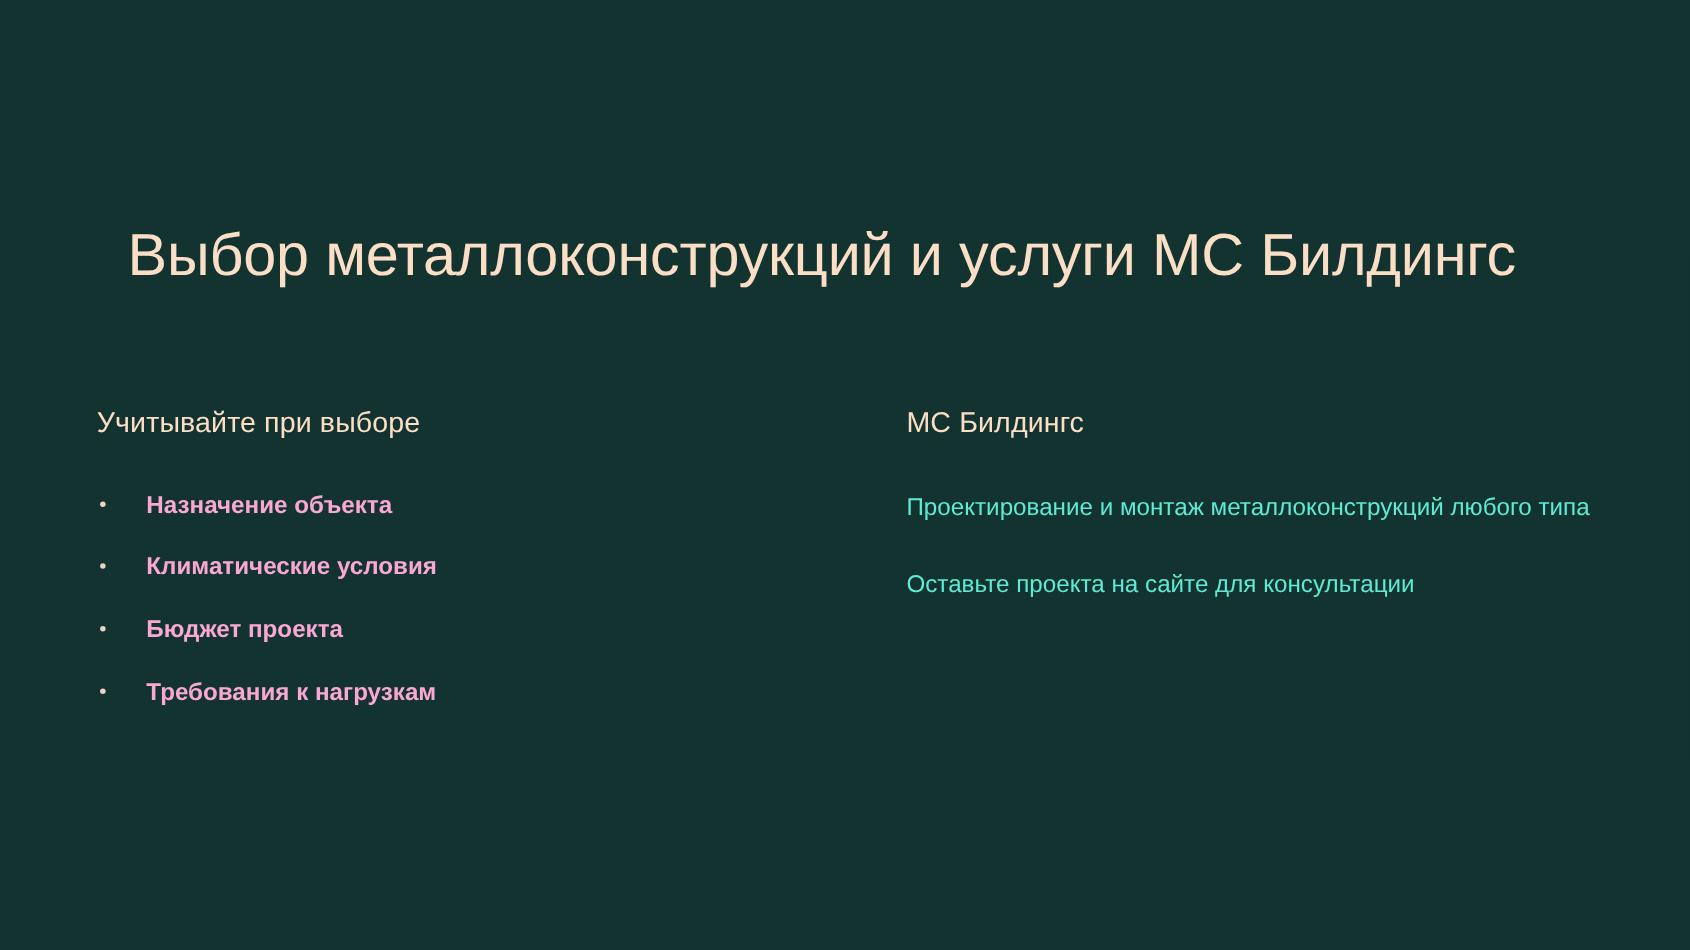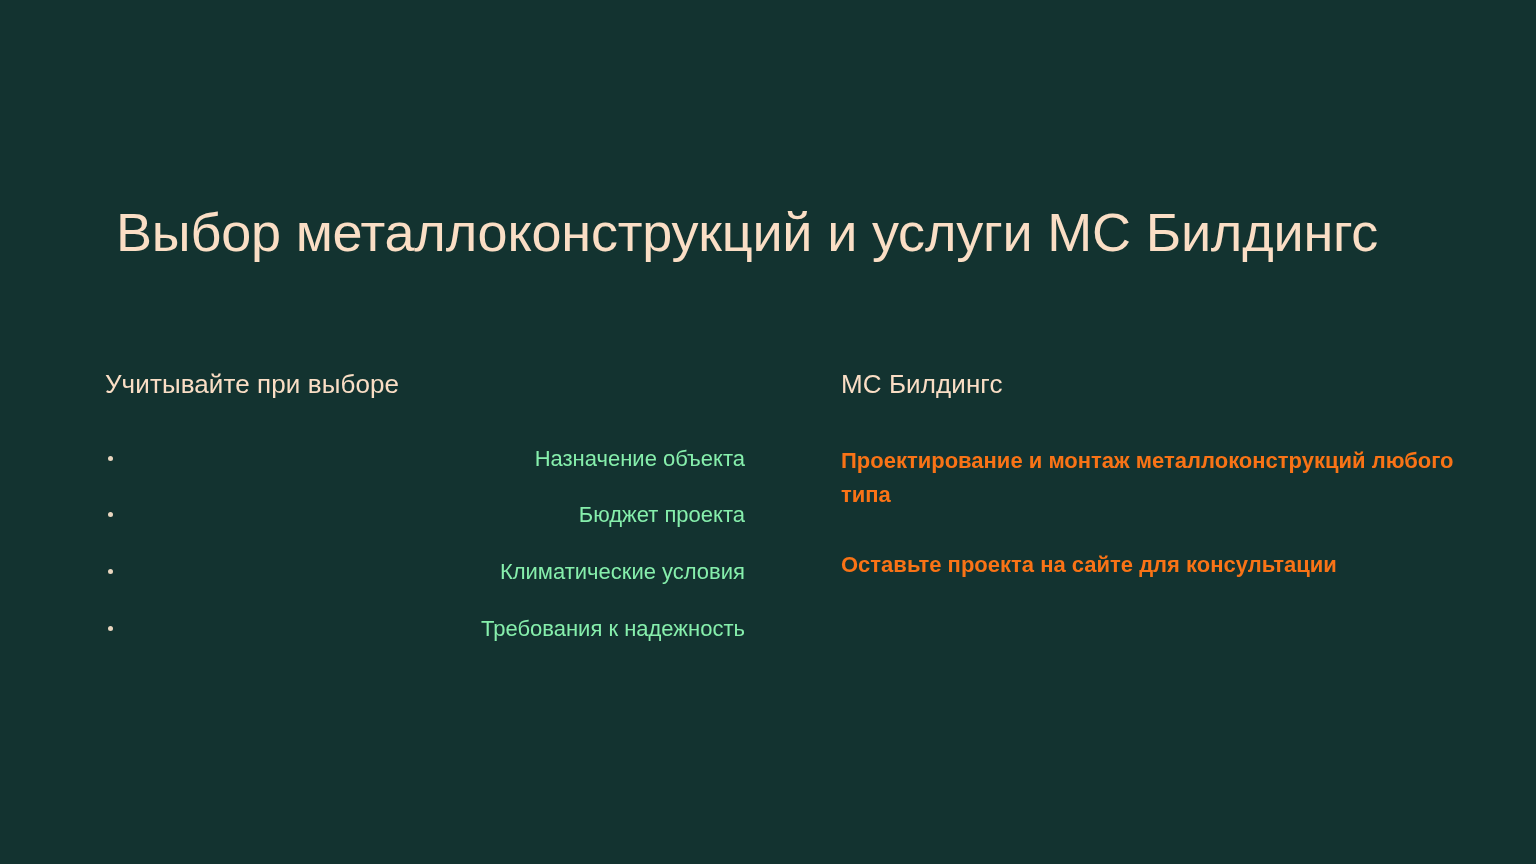--- a/index.html
+++ b/index.html
@@ -32,21 +32,21 @@
     line-height: 1.26;
     font-weight: 400;
     letter-spacing: -0.2px;
     white-space: pre-wrap;
     margin-left: 28px;
   }
 
   
   .columns {
     position: absolute;
-    left: 17px;
+    left: 0;
     top: 368px;
     width: 1324px;
     height: 420px;
   }
   .col {
     position: absolute;
     top: 0;
   }
   .col-left  { left: 88px;  width: 640px; }
   .col-right { left: 800px; width: 648px; margin-left: 24px; }
@@ -61,45 +61,44 @@
   }
 
   
   .bullet-list {
     list-style: none;
     margin: 0;
     padding: 0;
   }
   .bullet-item {
     position: relative;
-    color: #86efac;
+    color: #f9a8d4;
     font-size: 22px;
     line-height: 1.35;
-    font-weight: 400;
+    font-weight: 700;
     padding-left: 45px;
     margin-bottom: 27px;
-    text-align: right;
   }
   .bullet-item:last-child { margin-bottom: 0; }
   .bullet-dot {
     position: absolute;
     left: 3px;
     top: 12px;
     width: 5px;
     height: 5px;
     border-radius: 50%;
     background: #E9D6BF;
   }
 
   
   .para {
-    color: #f97316;
+    color: #5eead4;
     font-size: 22px;
     line-height: 1.55;
-    font-weight: 700;
+    font-weight: 400;
     margin: 0 0 36px 0;
     max-width: 645px;
   }
   .para:last-child { margin-bottom: 0; }
 </style>
 </head>
 <body>
 
 <div class="slide">
 
@@ -109,29 +108,29 @@
 
     <div class="col col-left">
       <h2 class="col-heading">Учитывайте при выборе</h2>
       <ul class="bullet-list">
         <li class="bullet-item">
           <span class="bullet-dot"></span>
           <span>Назначение объекта</span>
         </li>
         <li class="bullet-item">
           <span class="bullet-dot"></span>
+          <span>Климатические условия</span>
+        </li>
+        <li class="bullet-item">
+          <span class="bullet-dot"></span>
           <span>Бюджет проекта</span>
         </li>
         <li class="bullet-item">
           <span class="bullet-dot"></span>
-          <span>Климатические условия</span>
-        </li>
-        <li class="bullet-item">
-          <span class="bullet-dot"></span>
-          <span>Требования к надежность</span>
+          <span>Требования к нагрузкам</span>
         </li>
       </ul>
     </div>
 
     <div class="col col-right">
       <h2 class="col-heading">МС Билдингс</h2>
       <p class="para">Проектирование и монтаж металлоконструкций любого типа</p>
       <p class="para">Оставьте проекта на сайте для консультации</p>
     </div>
 

